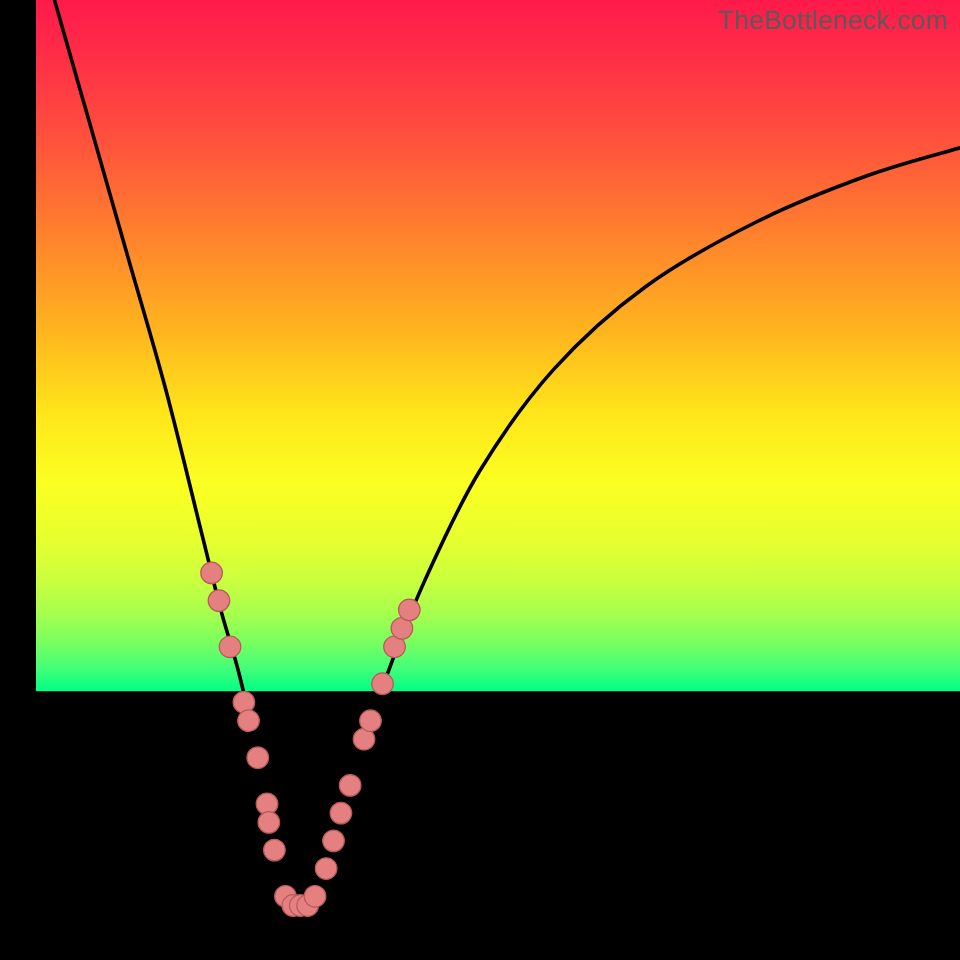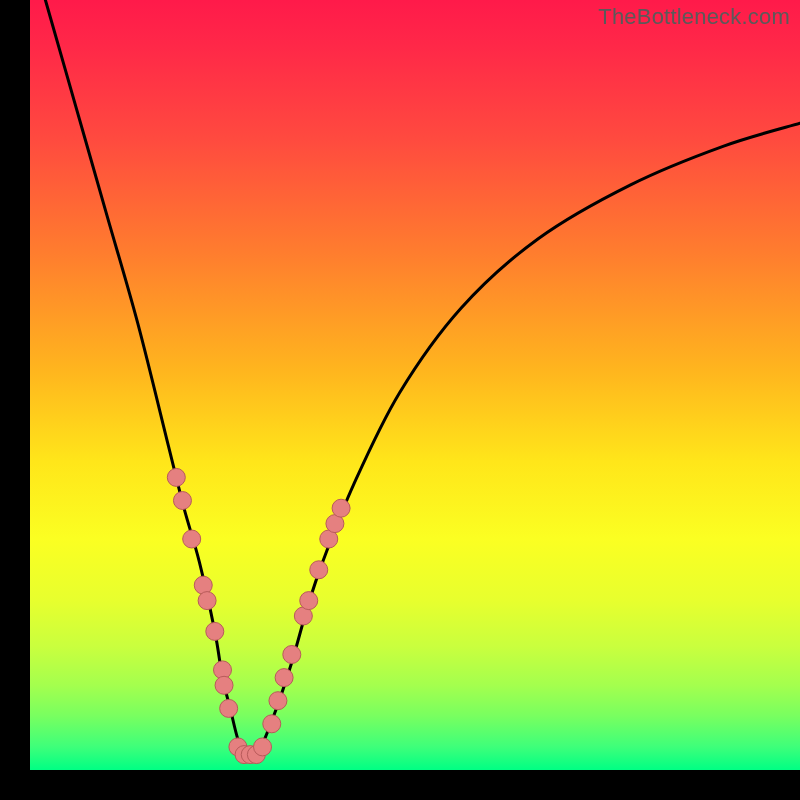--- a/index.html
+++ b/index.html
@@ -9,21 +9,21 @@
     height: 800px;
     background: #000;
     font-family: Arial, Helvetica, sans-serif;
     overflow: hidden;
   }
   .frame {
     position: absolute;
     left: 30px;
     top: 0;
     width: 770px;
-    height: 770px;
+    height: 576px;
     background: linear-gradient(to bottom,
       #ff1a4a 0%,
       #ff2848 6%,
       #ff4a3f 18%,
       #ff7a2f 32%,
       #ffb51e 48%,
       #ffe61a 60%,
       #fbff22 70%,
       #e7ff2e 78%,
       #c9ff3e 84%,

